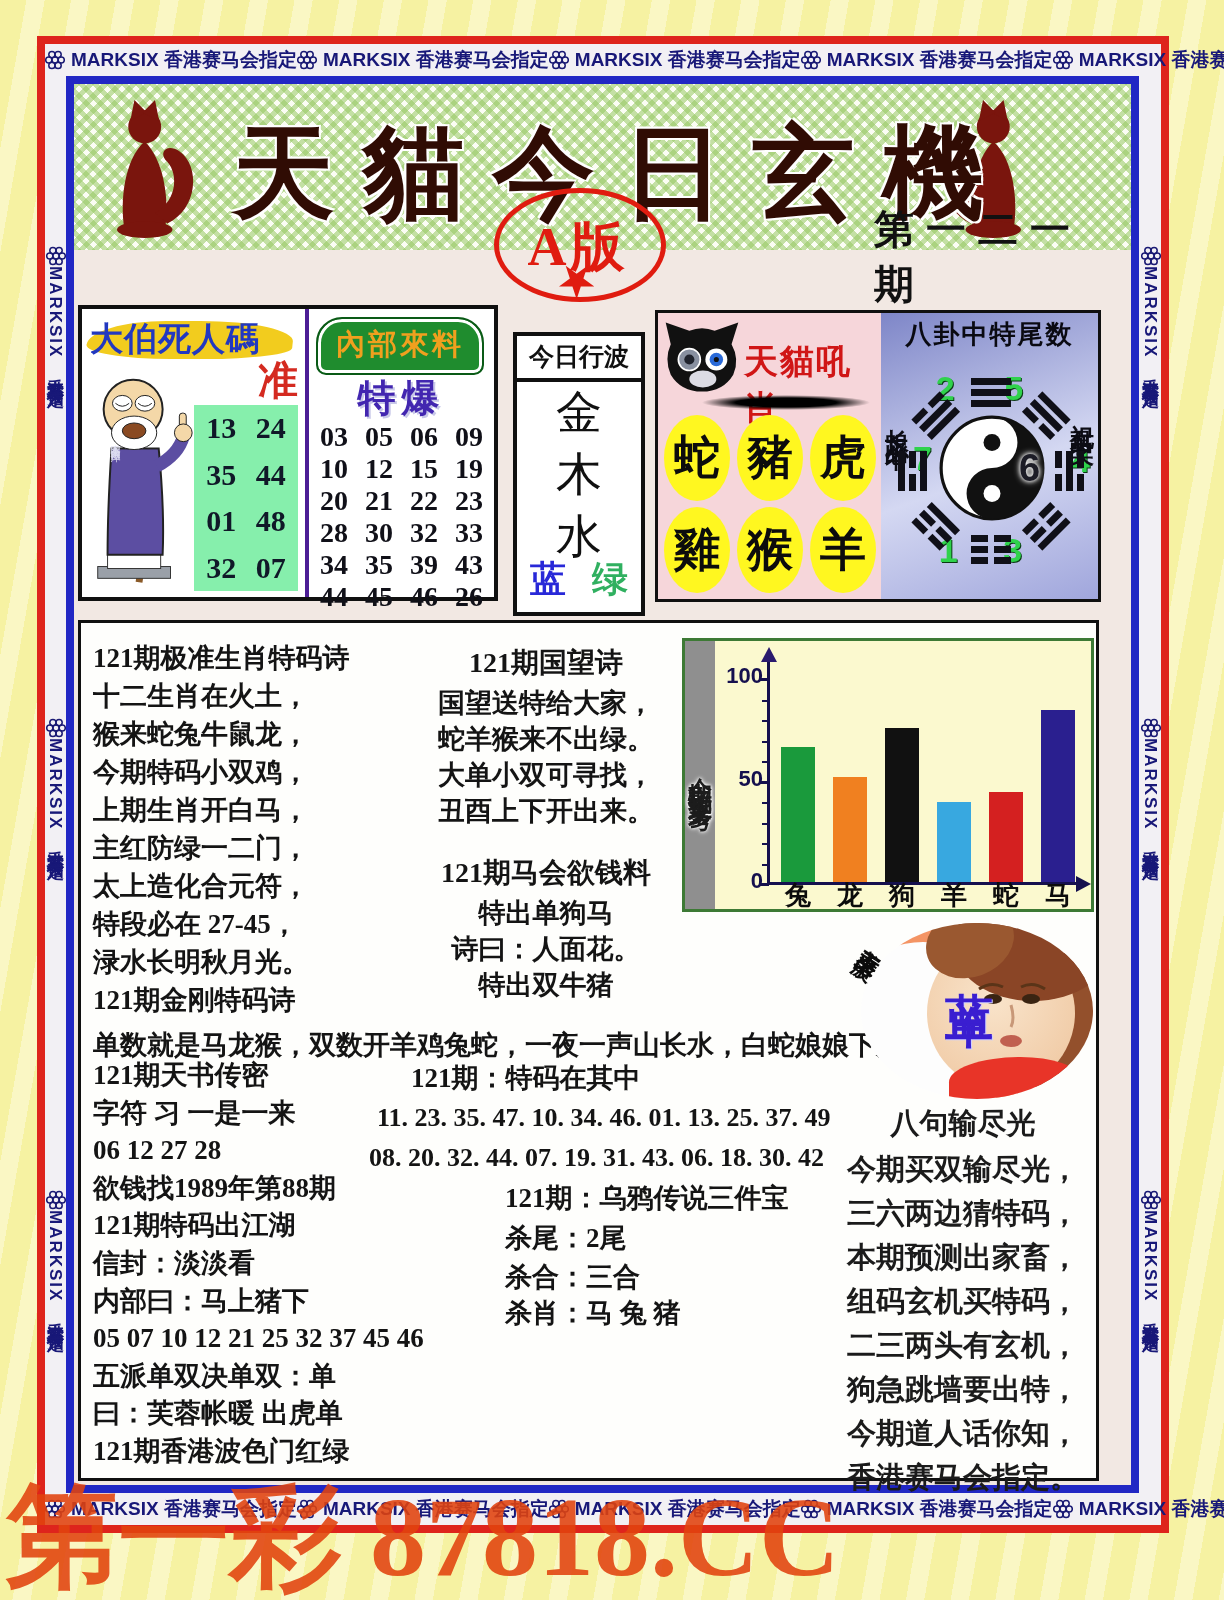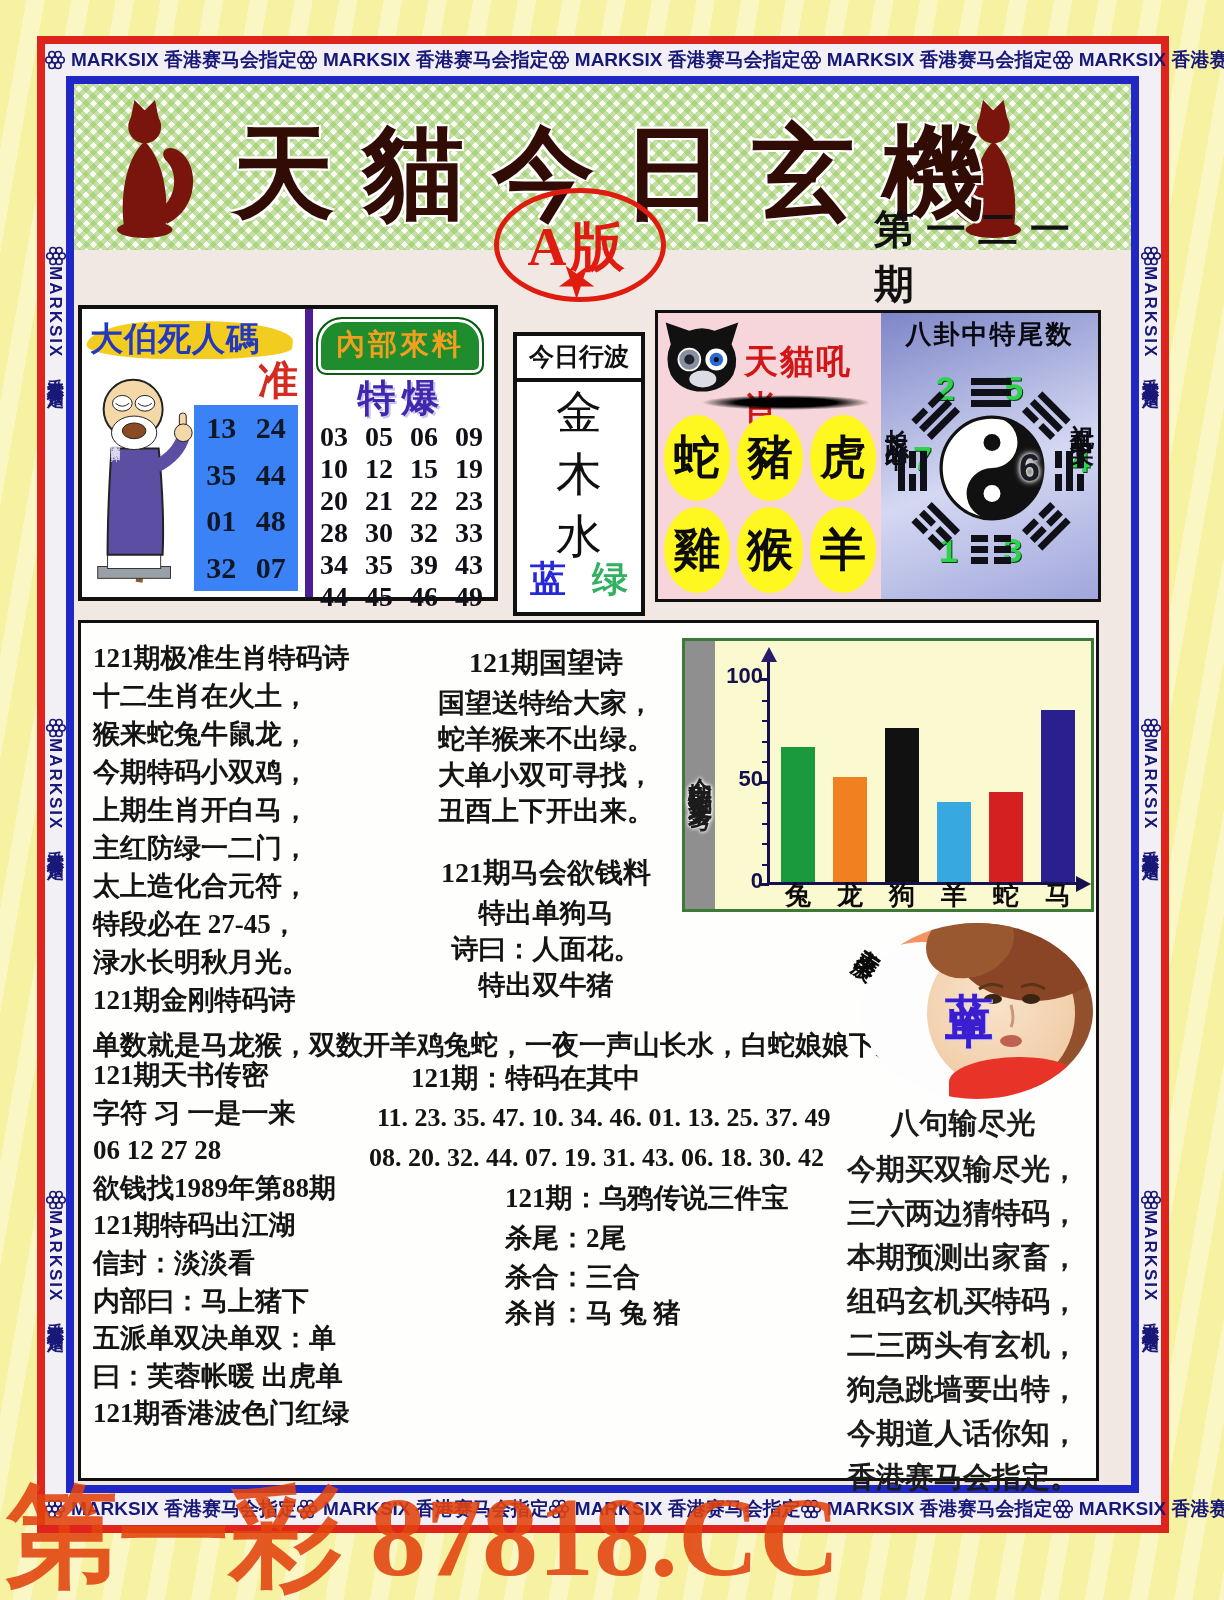--- a/index.html
+++ b/index.html
@@ -30,27 +30,27 @@
     text-shadow:2px 2px 0 #ffffff,-2px -2px 0 #ffffff,2px -2px 0 #ffffff,-2px 2px 0 #ffffff;}
   #banner-issue{position:absolute;left:800px;top:118px;font-size:40px;font-weight:bold;color:#111;letter-spacing:12px;}
   .cat{position:absolute;top:14px;width:122px;height:144px;}
   #cat-left{left:20px;} #cat-right{left:848px;transform:scaleX(-1);}
   #seal{position:absolute;left:420px;top:104px;width:162px;height:104px;border:5px solid #e01c10;border-radius:50%;z-index:6;}
   #seal-text{position:absolute;left:0;right:4px;top:18px;text-align:center;font-size:54px;font-weight:bold;color:#e01c10;letter-spacing:4px;}
   #seal-star{position:absolute;left:57px;top:62px;font-size:46px;color:#e01c10;transform:rotate(180deg);font-family:"DejaVu Sans",sans-serif;}
   
   .box{position:absolute;background:#fff;border:4px solid #101010;}
   #box-dn{left:4px;top:221px;width:412px;height:288px;}
-  #dm-half{position:absolute;left:0;top:0;width:223px;height:100%;border-right:8px solid #4c1d95;}
+  #dm-half{position:absolute;left:0;top:0;width:223px;height:100%;border-right:4px solid #4c1d95;}
   #dm-swoosh{position:absolute;left:5px;top:12px;width:206px;height:38px;background:#f2cc1e;border-radius:45% 55% 50% 50%/75% 65% 35% 45%;transform:skewX(-6deg);}
   #dm-title{position:absolute;left:8px;top:8px;font-size:33px;font-weight:900;color:#2238c0;letter-spacing:1px;white-space:nowrap;}
   #dm-zhun{position:absolute;left:176px;top:44px;font-size:40px;font-weight:bold;color:#d42a20;}
   #dm-man{position:absolute;left:0px;top:58px;width:118px;height:226px;}
   #dm-robe-text{position:absolute;left:26px;top:128px;writing-mode:vertical-rl;font-size:10px;color:#dcdcf0;letter-spacing:1px;z-index:3;}
-  #dm-grid{position:absolute;left:112px;top:96px;width:104px;height:186px;background:#3b82f6;display:flex;flex-direction:column;justify-content:space-around;align-items:center;}
+  #dm-grid{position:absolute;left:112px;top:96px;width:104px;height:186px;background:#86efac;display:flex;flex-direction:column;justify-content:space-around;align-items:center;}
   #dm-grid .row{font-size:30px;font-weight:bold;color:#101828;word-spacing:12px;white-space:nowrap;}
   #nb-half{position:absolute;left:227px;top:0;right:0;height:100%;}
   #nb-arc{position:absolute;left:7px;top:8px;width:164px;height:54px;background:#1f8c2e;border:2px solid #0a5a16;
     border-radius:26px 26px 10px 10px;box-shadow:inset 0 0 0 3px #ffffff;
     text-align:center;line-height:50px;font-size:29px;font-weight:900;color:#f0a01e;letter-spacing:3px;}
   #nb-teb{position:absolute;left:0;right:0;top:64px;text-align:center;font-size:38px;font-weight:900;color:#4226b0;letter-spacing:6px;text-shadow:2px 2px 0 #c8c8e8;}
   #nb-rows{position:absolute;left:0;right:0;top:112px;bottom:4px;display:flex;flex-direction:column;justify-content:space-around;align-items:center;}
   #nb-rows .row{font-size:28px;font-weight:bold;color:#101018;word-spacing:10px;white-space:nowrap;}
   #box-xb{left:439px;top:248px;width:124px;height:276px;}
   #xb-head{height:42px;border-bottom:4px solid #101010;text-align:center;line-height:42px;font-size:25px;font-weight:bold;color:#101010;}
@@ -382,21 +382,21 @@
     </div>
     <div id="nb-half">
       <div id="nb-arc">內部來料</div>
       <div id="nb-teb">特爆</div>
       <div id="nb-rows">
           <div class="row">03 05 06 09</div>
           <div class="row">10 12 15 19</div>
           <div class="row">20 21 22 23</div>
           <div class="row">28 30 32 33</div>
           <div class="row">34 35 39 43</div>
-          <div class="row">44 45 46 49</div>
+          <div class="row">44 45 46 26</div>
         </div>
     </div>
   </div>
 
   <div id="box-xb" class="box">
     <div id="xb-head">今日行波</div>
     <div id="xb-items">
         <div>金</div>
         <div>木</div>
         <div>水</div>
@@ -565,20 +565,21 @@
 
     <div id="long-line">单数就是马龙猴，双数开羊鸡兔蛇，一夜一声山长水，白蛇娘娘下凡间。</div>
     <div id="left-list">
         <div class="line">121期天书传密</div>
         <div class="line">字符 习 一是一来</div>
         <div class="line">06 12 27 28</div>
         <div class="line">欲钱找1989年第88期</div>
         <div class="line">121期特码出江湖</div>
         <div class="line">信封：淡淡看</div>
         <div class="line">内部曰：马上猪下</div>
+        <div class="line">05 07 10 12 21 25 32 37 45 46</div>
         <div class="line">五派单双决单双：单</div>
         <div class="line">曰：芙蓉帐暖 出虎单</div>
         <div class="line">121期香港波色门红绿</div>
       </div>
 
     <div id="tema-title" class="rc">121期：特码在其中</div>
     <div id="tema-row1" class="rc">11. 23. 35. 47. 10. 34. 46. 01. 13. 25. 37. 49</div>
     <div id="tema-row2" class="rc">08. 20. 32. 44. 07. 19. 31. 43. 06. 18. 30. 42</div>
     <div id="wuya-title" class="rc">121期：乌鸦传说三件宝</div>
     <div id="wuya-l0" class="rc">杀尾：2尾</div>

